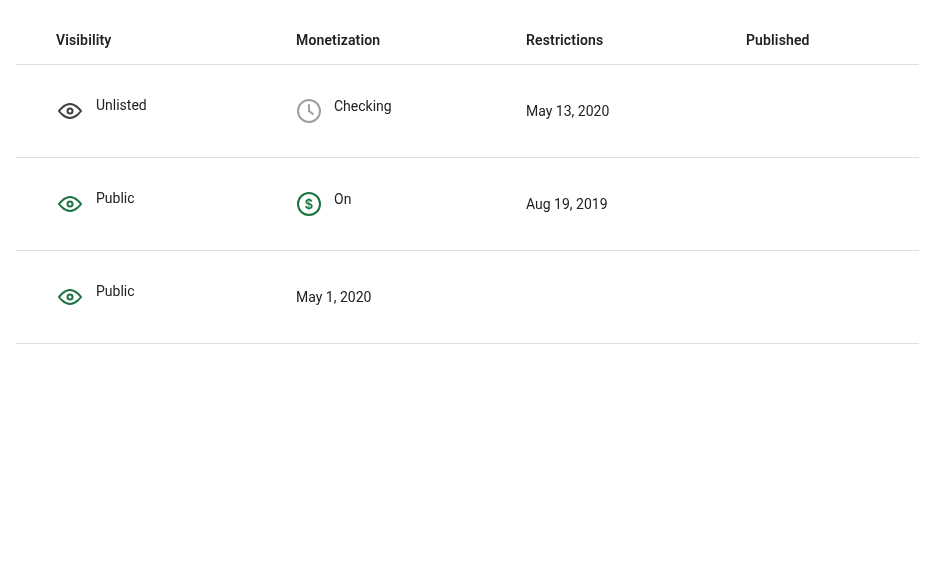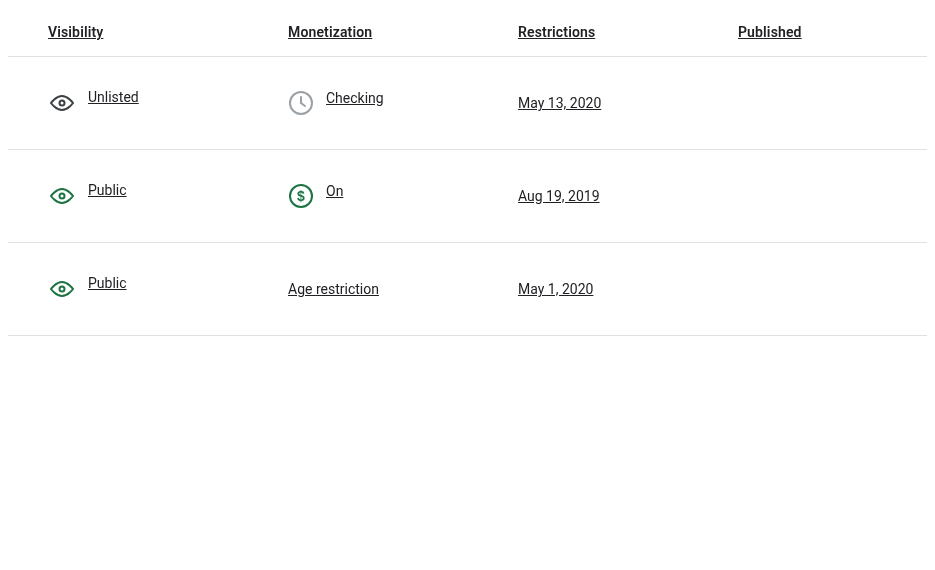--- a/index.html
+++ b/index.html
@@ -11,22 +11,21 @@
     body {
       font-family: 'Roboto', Arial, sans-serif;
       background: #ffffff;
       width: 935px;
       min-height: 570px;
       color: #202124;
     }
 
     .table-container {
       width: 100%;
-      padding: 8px;
-      text-decoration: underline;
+      padding: 16px;
     }
 
     .table-header {
       display: grid;
       grid-template-columns: 240px 230px 220px 245px;
       padding: 16px 40px;
       border-bottom: 1px solid #e0e0e0;
     }
 
     .header-cell {
@@ -167,20 +166,17 @@
 
         <svg viewBox="0 0 28 20" fill="none" xmlns="http://www.w3.org/2000/svg">
           <path d="M14 3C8 3 3 10 3 10C3 10 8 17 14 17C20 17 25 10 25 10C25 10 20 3 14 3Z" stroke="#1a7340" stroke-width="2" fill="none"></path>
           <circle cx="14" cy="10" r="3.5" fill="#1a7340"></circle>
           <circle cx="14" cy="10" r="1.5" fill="white"></circle>
         </svg>
       </div>
       <span class="cell-text">Public</span>
     </div>
     <div class="cell">
-      <span class="cell-text-muted">Age restriction</span>
-    </div>
-    <div class="cell">
       <span class="cell-text">May 1, 2020</span>
     </div>
   </div>
 
 </div>
 
 </body></html>

